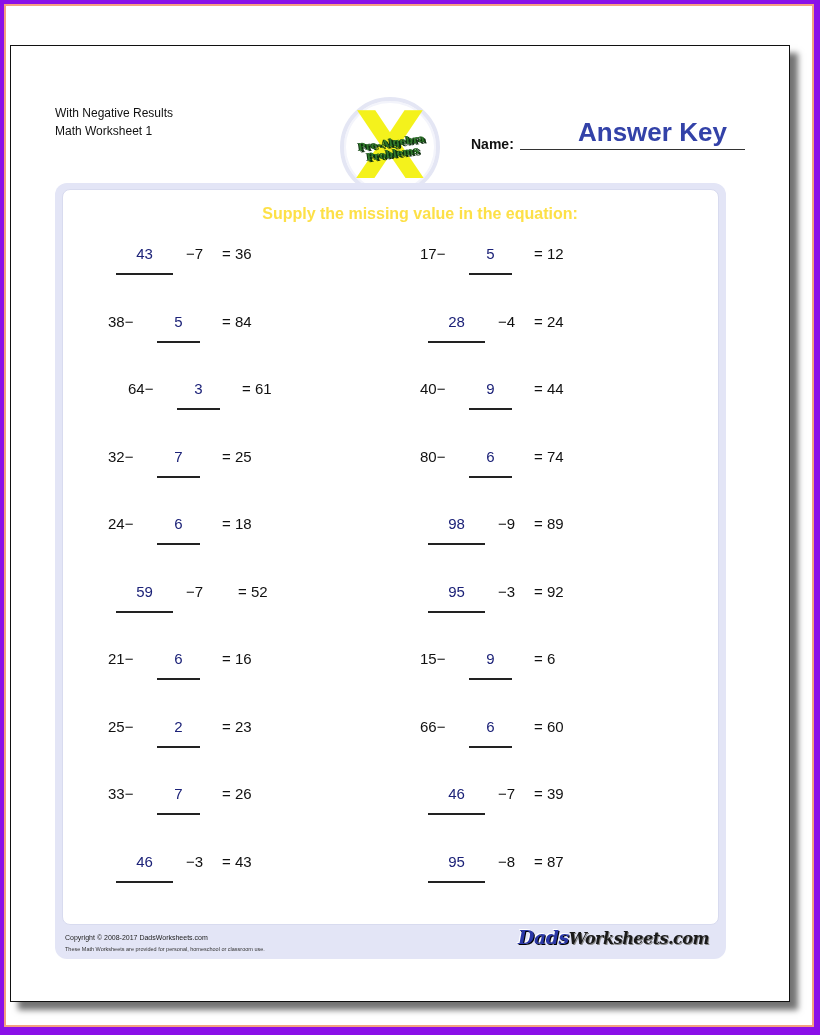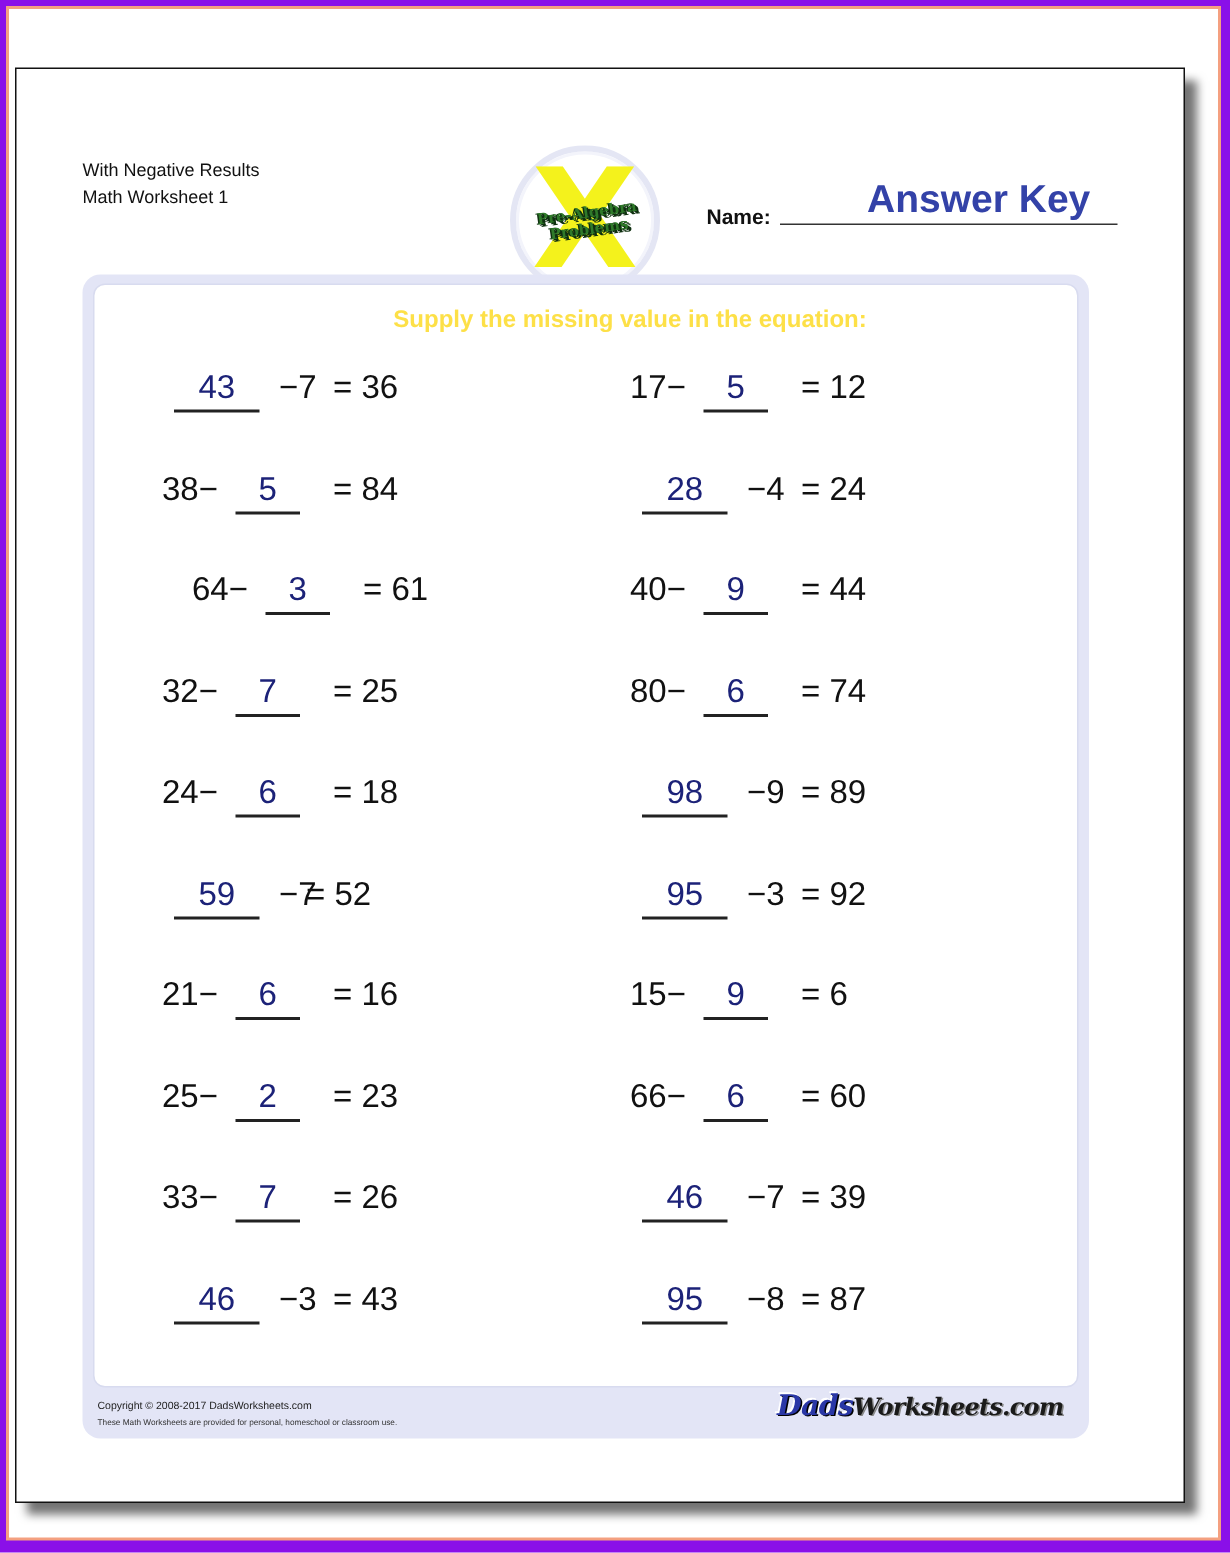--- a/index.html
+++ b/index.html
@@ -59,21 +59,21 @@
   }
   .panel-inner {
     position:absolute; left:62px; top:189px; width:657px; height:736px;
     background:#fff; border:1px solid #d8dbef; border-radius:8px; box-sizing:border-box;
   }
   .instructions {
     position:absolute; left:0; width:782px; top:205px; text-align:center;
     font-size:16px; font-weight:bold; color:#fde047;margin-left:29px;
   }
   .prob {
-    position:absolute; height:30px; font-size:22px; color:#111; white-space:nowrap;
+    position:absolute; height:30px; font-size:15px; color:#111; white-space:nowrap;
   }
   .prob span { position:absolute; top:0; }
   .blank {
     position:absolute; top:28px; height:2px; background:#222;
   }
   .ans { color:#1c2278; text-align:center; }
   .footer-text1 {
     position:absolute; left:65px; top:934px; font-size:7px; color:#222;
   }
   .footer-text2 {
@@ -146,21 +146,21 @@
     <div class="prob" style="left: 108px; top: 515px; width: 200px;">
       <span style="left:0">24−</span>
       <div class="blank" style="left:49px;width:43px"></div>
       <span class="ans" style="left:49px;width:43px">6</span>
       <span style="left:114px">= 18</span>
     </div>
     <div class="prob" style="left: 108px; top: 583px; width: 200px;">
       <div class="blank" style="left:8px;width:57px"></div>
       <span class="ans" style="left:8px;width:57px">59</span>
       <span style="left:78px">−7</span>
-      <span style="left:96px">= 52</span>
+      <span style="left:130px">= 52</span>
     </div>
     <div class="prob" style="left: 108px; top: 650px; width: 200px;">
       <span style="left:0">21−</span>
       <div class="blank" style="left:49px;width:43px"></div>
       <span class="ans" style="left:49px;width:43px">6</span>
       <span style="left:114px">= 16</span>
     </div>
     <div class="prob" style="left: 108px; top: 718px; width: 200px;">
       <span style="left:0">25−</span>
       <div class="blank" style="left:49px;width:43px"></div>

